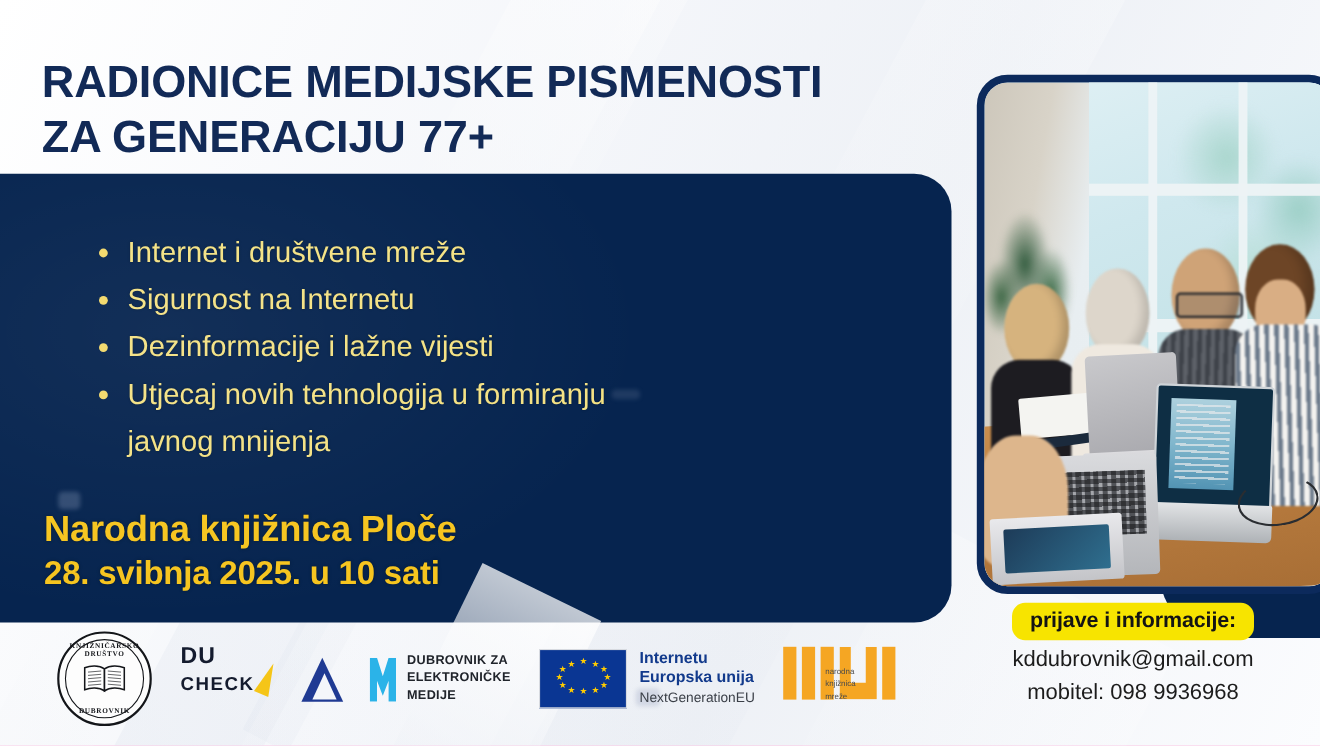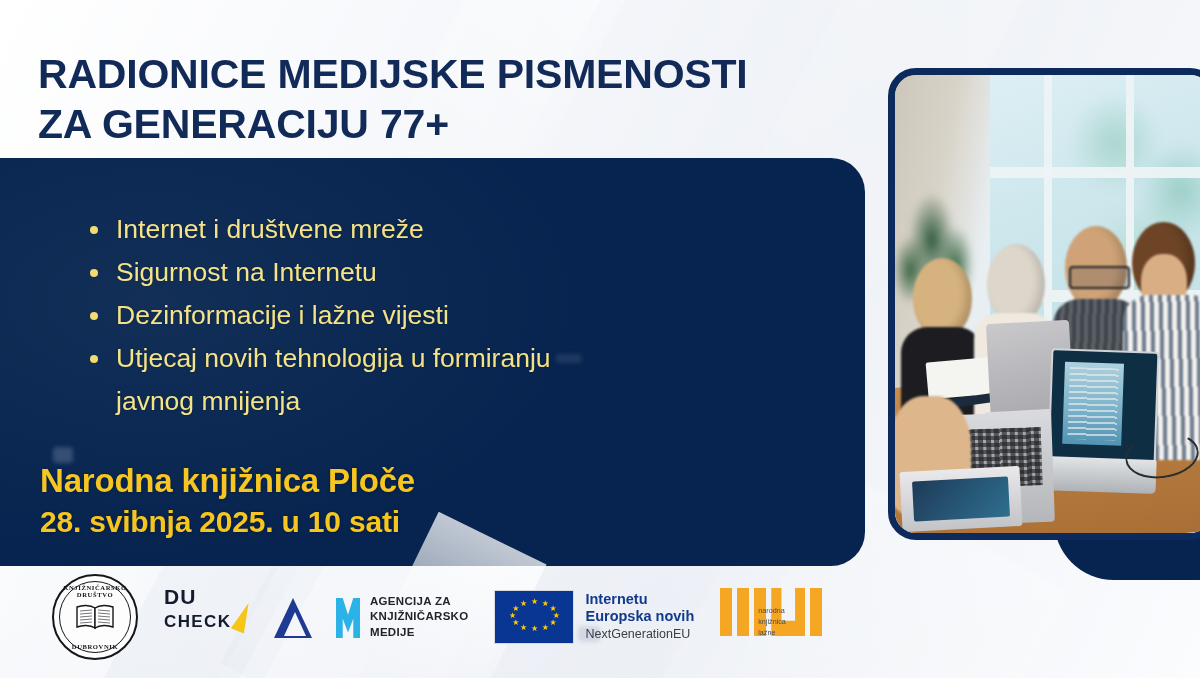--- a/index.html
+++ b/index.html
@@ -568,20 +568,25 @@
       <div class="laptop lap3">
         <span class="kb"></span>
       </div>
 
       <div class="hands"></div>
       <div class="cable"></div>
       <div class="tablet"></div>
     </div>
   </figure>
 
+  <div class="contact">
+    <div class="badge">prijave i informacije:</div>
+    <div class="contact-line">kddubrovnik@gmail.com</div>
+    <div class="contact-line">mobitel: 098 9936968</div>
+  </div>
 
   <footer class="footer">
     <div class="footer-streak"></div>
     <div class="logos">
 
       <div class="seal">
         <div class="seal-text-top">KNJIŽNIČARSKO DRUŠTVO</div>
         <div class="seal-book">
           <svg viewBox="0 0 40 26" width="40" height="26" aria-hidden="true">
             <path d="M20 4 C15 0.5 7 1 2 3 L2 23 C7 21 15 20.5 20 24 Z" fill="#ffffff" stroke="#14161a" stroke-width="1.4"></path>
@@ -614,22 +619,22 @@
           <span class="aem-a"></span>
           <span class="aem-a-inner"></span>
           <span class="aem-bars">
             <span class="aem-bar bar-1"></span>
             <span class="aem-bar bar-2"></span>
             <span class="aem-bar bar-3"></span>
           </span>
           <span class="aem-m"></span>
         </div>
         <div class="aem-text">
-          <div>AGENCIJA ZA</div>
-          <div>KNJIŽNIČARSKO</div>
+          <div>DUBROVNIK ZA</div>
+          <div>ELEKTRONIČKE</div>
           <div>MEDIJE</div>
         </div>
       </div>
 
       <div class="eu">
         <div class="eu-flag">
           <span class="eu-star" style="left:50%;top:22%">★</span>
           <span class="eu-star" style="left:64%;top:25%">★</span>
           <span class="eu-star" style="left:74%;top:34%">★</span>
           <span class="eu-star" style="left:78%;top:48%">★</span>
@@ -637,36 +642,36 @@
           <span class="eu-star" style="left:64%;top:71%">★</span>
           <span class="eu-star" style="left:50%;top:74%">★</span>
           <span class="eu-star" style="left:36%;top:71%">★</span>
           <span class="eu-star" style="left:26%;top:62%">★</span>
           <span class="eu-star" style="left:22%;top:48%">★</span>
           <span class="eu-star" style="left:26%;top:34%">★</span>
           <span class="eu-star" style="left:36%;top:25%">★</span>
         </div>
         <div>
           <div class="eu-text-1">Internetu</div>
-          <div class="eu-text-1">Europska novih</div>
+          <div class="eu-text-1">Europska unija</div>
           <div class="eu-text-2">NextGenerationEU</div>
         </div>
       </div>
 
       <div class="nkp">
         <div class="nkp-bars">
           <span class="nkp-bar b-h1"></span>
           <span class="nkp-bar b-h2"></span>
           <span class="nkp-bar b-h3"></span>
           <span class="b-u"></span>
           <span class="nkp-bar b-h4"></span>
         </div>
         <div class="nkp-text">
           <div>narodna</div>
           <div>knjižnica</div>
-          <div>lažne</div>
+          <div>mreže</div>
         </div>
       </div>
 
     </div>
   </footer>
 
 </div>
 
 </body></html>

